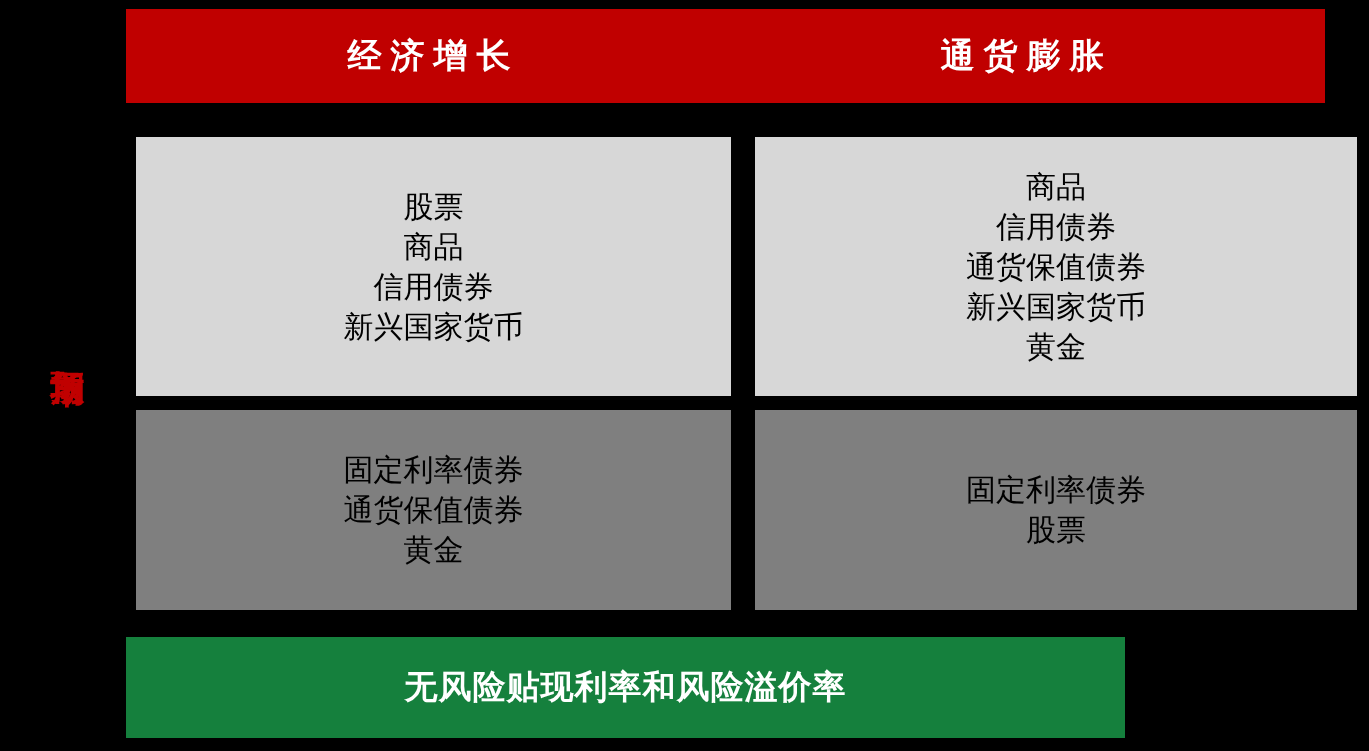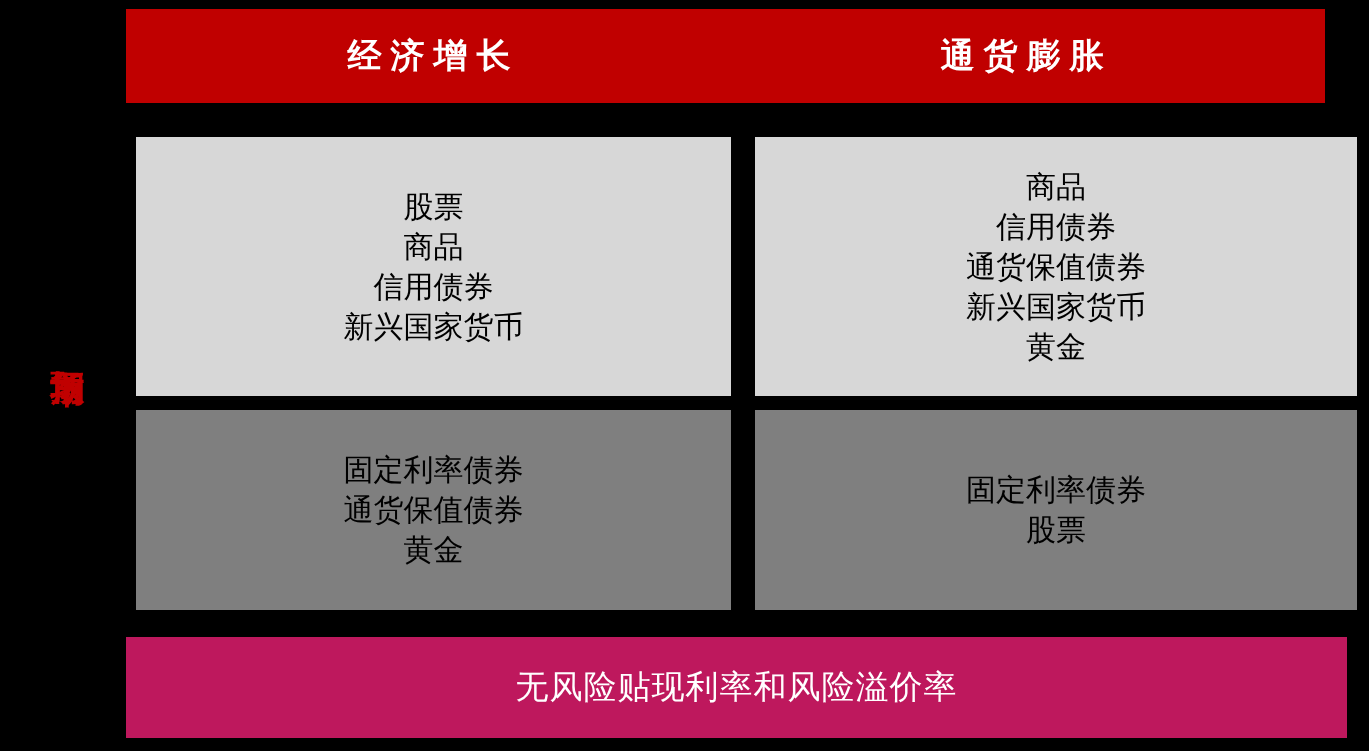--- a/index.html
+++ b/index.html
@@ -79,25 +79,25 @@
   .cell-lower { top: 410px; height: 200px; background: #7F7F7F; }
 
   .cell-left  { left: 136px; width: 595px; }
   .cell-right { left: 755px; width: 602px; }
 
   
   #bottom-banner {
     position: absolute;
     left: 126px;
     top: 637px;
-    width: 1221px;
+    width: 999px;
     height: 101px;
-    background: #be185d;
+    background: #15803d;
     color: #FFFFFF;
-    font-weight: normal;
+    font-weight: bold;
     font-size: 33px;
     letter-spacing: 1px;
     display: flex;
     align-items: center;
     justify-content: center;
     box-sizing: border-box;
   }
 </style>
 </head>
 <body>

